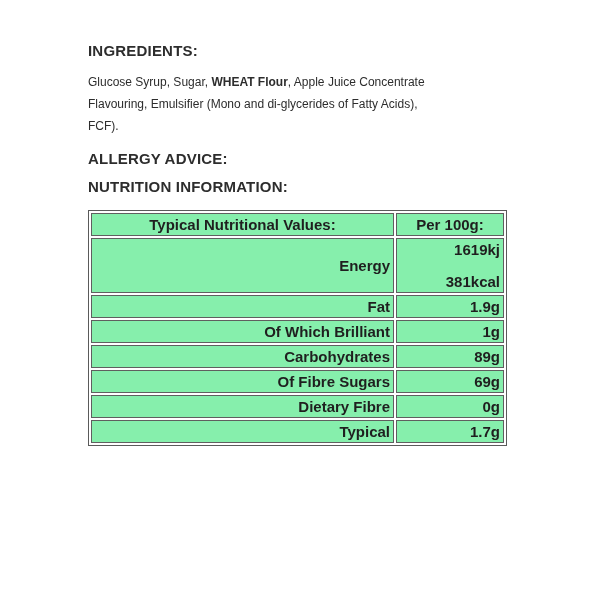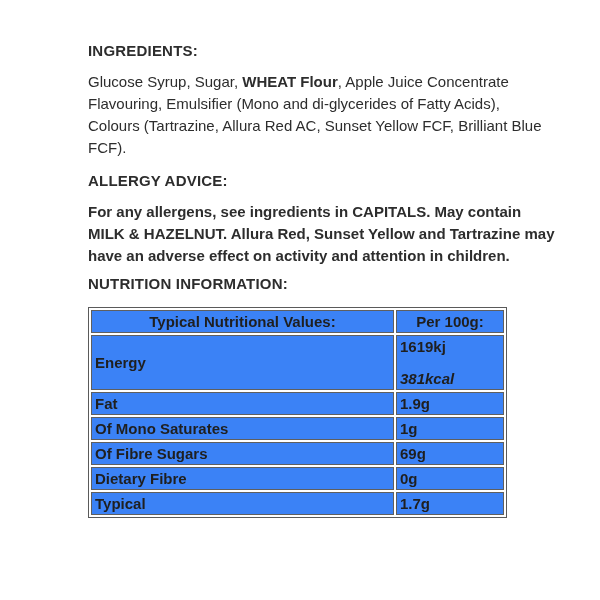--- a/index.html
+++ b/index.html
@@ -20,21 +20,21 @@
     width: 600px;
   }
   .section-heading {
     font-size: 15px;
     line-height: 16px;
     font-weight: bold;
     margin: 0 0 12px 0;
     letter-spacing: 0.2px;
   }
   .para {
-    font-size: 15px;
+    font-size: 12px;
     line-height: 22px;
     margin: 0 0 14px 0;
     width: 436px;
   }
   .para.bold-para {
     font-weight: bold;
     margin-bottom: 9px;
   }
   .pline { white-space: nowrap; }
   .bold-inline { font-weight: bold; }
@@ -48,52 +48,46 @@
     font-size: 15px;
     font-weight: bold;
     color: #1f1f1f;
     background: #ffffff;
   }
   .nutrition-table th,
   .nutrition-table td {
     border: 1px solid #5f5f5f;
     padding: 2px 3px;
     line-height: 17px;
-    background: #3b82f6;
+    background: #86efac;
     overflow: hidden;
     margin-top: 45px;
   }
   .nutrition-table th { text-align: center; }
-  .nutrition-table td { text-align: left; vertical-align: middle; }
+  .nutrition-table td { text-align: right; vertical-align: middle; }
   .col-label { width: 303px; }
   .col-value { width: 108px; }
   .energy-cell { vertical-align: top; padding-bottom: 7px; }
-  .energy-kcal { margin-top: 15px; font-style: italic; }
+  .energy-kcal { margin-top: 15px; }
 </style>
 </head>
 <body>
 
 <div class="label-page">
 
   <h2 class="section-heading">INGREDIENTS:</h2>
 
   <div class="para">
     <div class="pline"><span>Glucose Syrup, Sugar, </span><span class="bold-inline">WHEAT Flour</span><span>, Apple Juice Concentrate</span></div>
     <div class="pline">Flavouring, Emulsifier (Mono and di-glycerides of Fatty Acids),</div>
-    <div class="pline">Colours (Tartrazine, Allura Red AC, Sunset Yellow FCF, Brilliant Blue</div>
     <div class="pline">FCF).</div>
   </div>
 
   <h2 class="section-heading">ALLERGY ADVICE:</h2>
 
-  <div class="para bold-para">
-    <div class="pline">For any allergens, see ingredients in CAPITALS. May contain</div>
-    <div class="pline">MILK &amp; HAZELNUT. Allura Red, Sunset Yellow and Tartrazine may</div>
-    <div class="pline">have an adverse effect on activity and attention in children.</div>
-  </div>
 
   <h2 class="section-heading">NUTRITION INFORMATION:</h2>
 
   <table class="nutrition-table">
     <colgroup>
       <col class="col-label">
       <col class="col-value">
     </colgroup>
     <tbody>
         <tr>
@@ -105,22 +99,26 @@
       <td class="energy-cell">
         <div>1619kj</div>
         <div class="energy-kcal">381kcal</div>
       </td>
     </tr>
     <tr>
       <td>Fat</td>
       <td>1.9g</td>
     </tr>
     <tr>
-      <td>Of Mono Saturates</td>
+      <td>Of Which Brilliant</td>
       <td>1g</td>
+    </tr>
+    <tr>
+      <td>Carbohydrates</td>
+      <td>89g</td>
     </tr>
     <tr>
       <td>Of Fibre Sugars</td>
       <td>69g</td>
     </tr>
     <tr>
       <td>Dietary Fibre</td>
       <td>0g</td>
     </tr>
     <tr>

